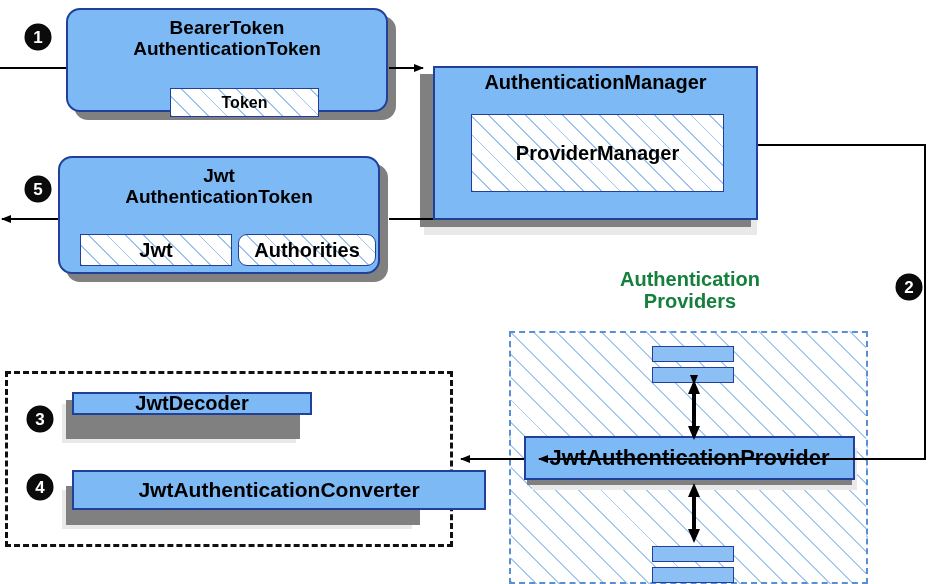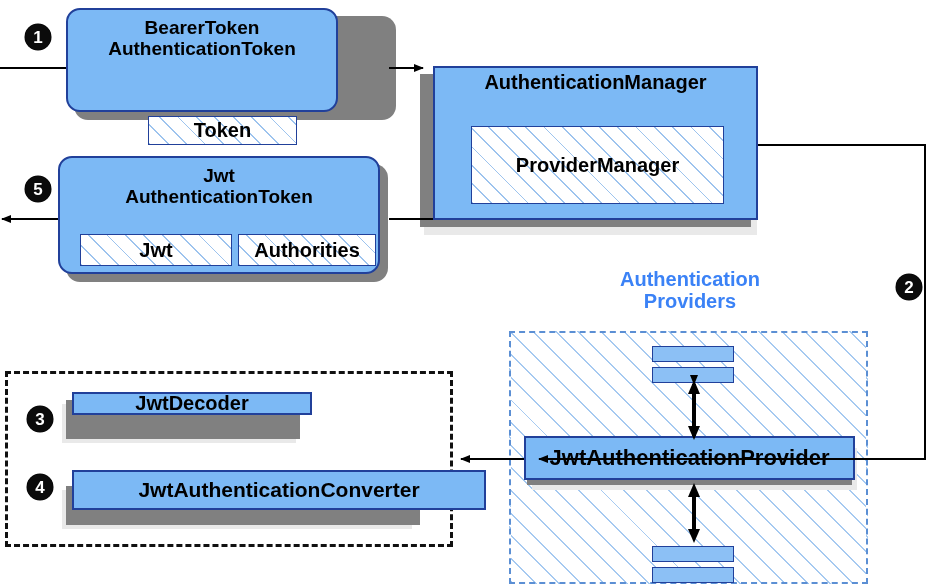--- a/index.html
+++ b/index.html
@@ -99,21 +99,21 @@
     box-shadow:0 0 0 0.5px #000;
   }
 
   
   .plain-label{
     position:absolute;
     font-weight:bold;
     text-align:center;
     white-space:pre-line;
     line-height:1.12;
-    color:#3b82f6;
+    color:#15803d;
     z-index:8;
   }
 
   
   .minibar{
     position:absolute;
     background:#8cc0f5;
     border:1.6px solid #21409a;
     box-sizing:border-box;
     z-index:6;
@@ -160,40 +160,40 @@
     <line x1="694" y1="384" x2="694" y2="436" stroke="#000" stroke-width="4" marker-start="url(#arrowL)" marker-end="url(#arrowL)" transform="rotate(0)"></line>
     <path d="M694,380 L688,394 L700,394 z" fill="#000"></path>
     <path d="M694,440 L688,426 L700,426 z" fill="#000"></path>
 
     <path d="M694,483 L688,497 L700,497 z" fill="#000"></path>
     <path d="M694,543 L688,529 L700,529 z" fill="#000"></path>
     <line x1="694" y1="489" x2="694" y2="537" stroke="#000" stroke-width="4"></line>
   </svg>
 
   <div class="shadow rounded" style="left:74px;top:16px;width:322px;height:104px;"></div>
-  <div class="node rounded" style="left:66px;top:8px;width:272px;height:104px;padding-top:8px;">
+  <div class="node rounded" style="left:66px;top:8px;width:322px;height:104px;padding-top:8px;">
     <div class="node-title" style="font-size:19px;">BearerToken
 AuthenticationToken</div>
-    <div class="hatch" style="position:absolute;left:80px;top:78px;width:149px;height:29px;font-size:20px;margin-top:28px;">Token</div>
+    <div class="hatch" style="position:absolute;left:102px;top:78px;width:149px;height:29px;font-size:16px;">Token</div>
   </div>
 
   <div class="shadow rounded" style="left:66px;top:164px;width:322px;height:118px;"></div>
   <div class="node rounded" style="left:58px;top:156px;width:322px;height:118px;padding-top:8px;">
     <div class="node-title" style="font-size:19px;">Jwt
 AuthenticationToken</div>
     <div class="hatch" style="position:absolute;left:20px;top:76px;width:152px;height:32px;font-size:20px;">Jwt</div>
     <div class="hatch" style="position:absolute;left:178px;top:76px;width:138px;height:32px;font-size:20px;
-                background-image:repeating-linear-gradient(45deg,rgba(140,185,235,0.85) 0px,rgba(140,185,235,0.85) 1.3px,rgba(255,255,255,0) 1.3px,rgba(255,255,255,0) 13px);">Authorities</div>
+                background-image:repeating-linear-gradient(45deg,rgba(140,185,235,0.85) 0px,rgba(140,185,235,0.85) 1.3px,rgba(255,255,255,0) 1.3px,rgba(255,255,255,0) 13px);border-radius:9px;">Authorities</div>
   </div>
 
   <div class="shadow light" style="left:424px;top:82px;width:333px;height:153px;"></div>
   <div class="shadow" style="left:420px;top:74px;width:331px;height:153px;"></div>
   <div class="node" style="left:433px;top:66px;width:325px;height:154px;padding-top:4px;">
     <div class="node-title" style="font-size:20px;">AuthenticationManager</div>
-    <div class="hatch" style="position:absolute;left:36px;top:58px;width:253px;height:78px;font-size:20px;">ProviderManager</div>
+    <div class="hatch" style="position:absolute;left:36px;top:46px;width:253px;height:78px;font-size:20px;">ProviderManager</div>
   </div>
 
   <div class="plain-label" style="left:584px;top:268px;width:212px;font-size:20px;">Authentication
 Providers</div>
 
   <div class="minibar" style="left:652px;top:346px;width:82px;height:16px;"></div>
   <div class="minibar" style="left:652px;top:367px;width:82px;height:16px;"></div>
 
   <div class="shadow light" style="left:532px;top:448px;width:325px;height:42px;"></div>
   <div class="shadow" style="left:527px;top:443px;width:325px;height:42px;"></div>

